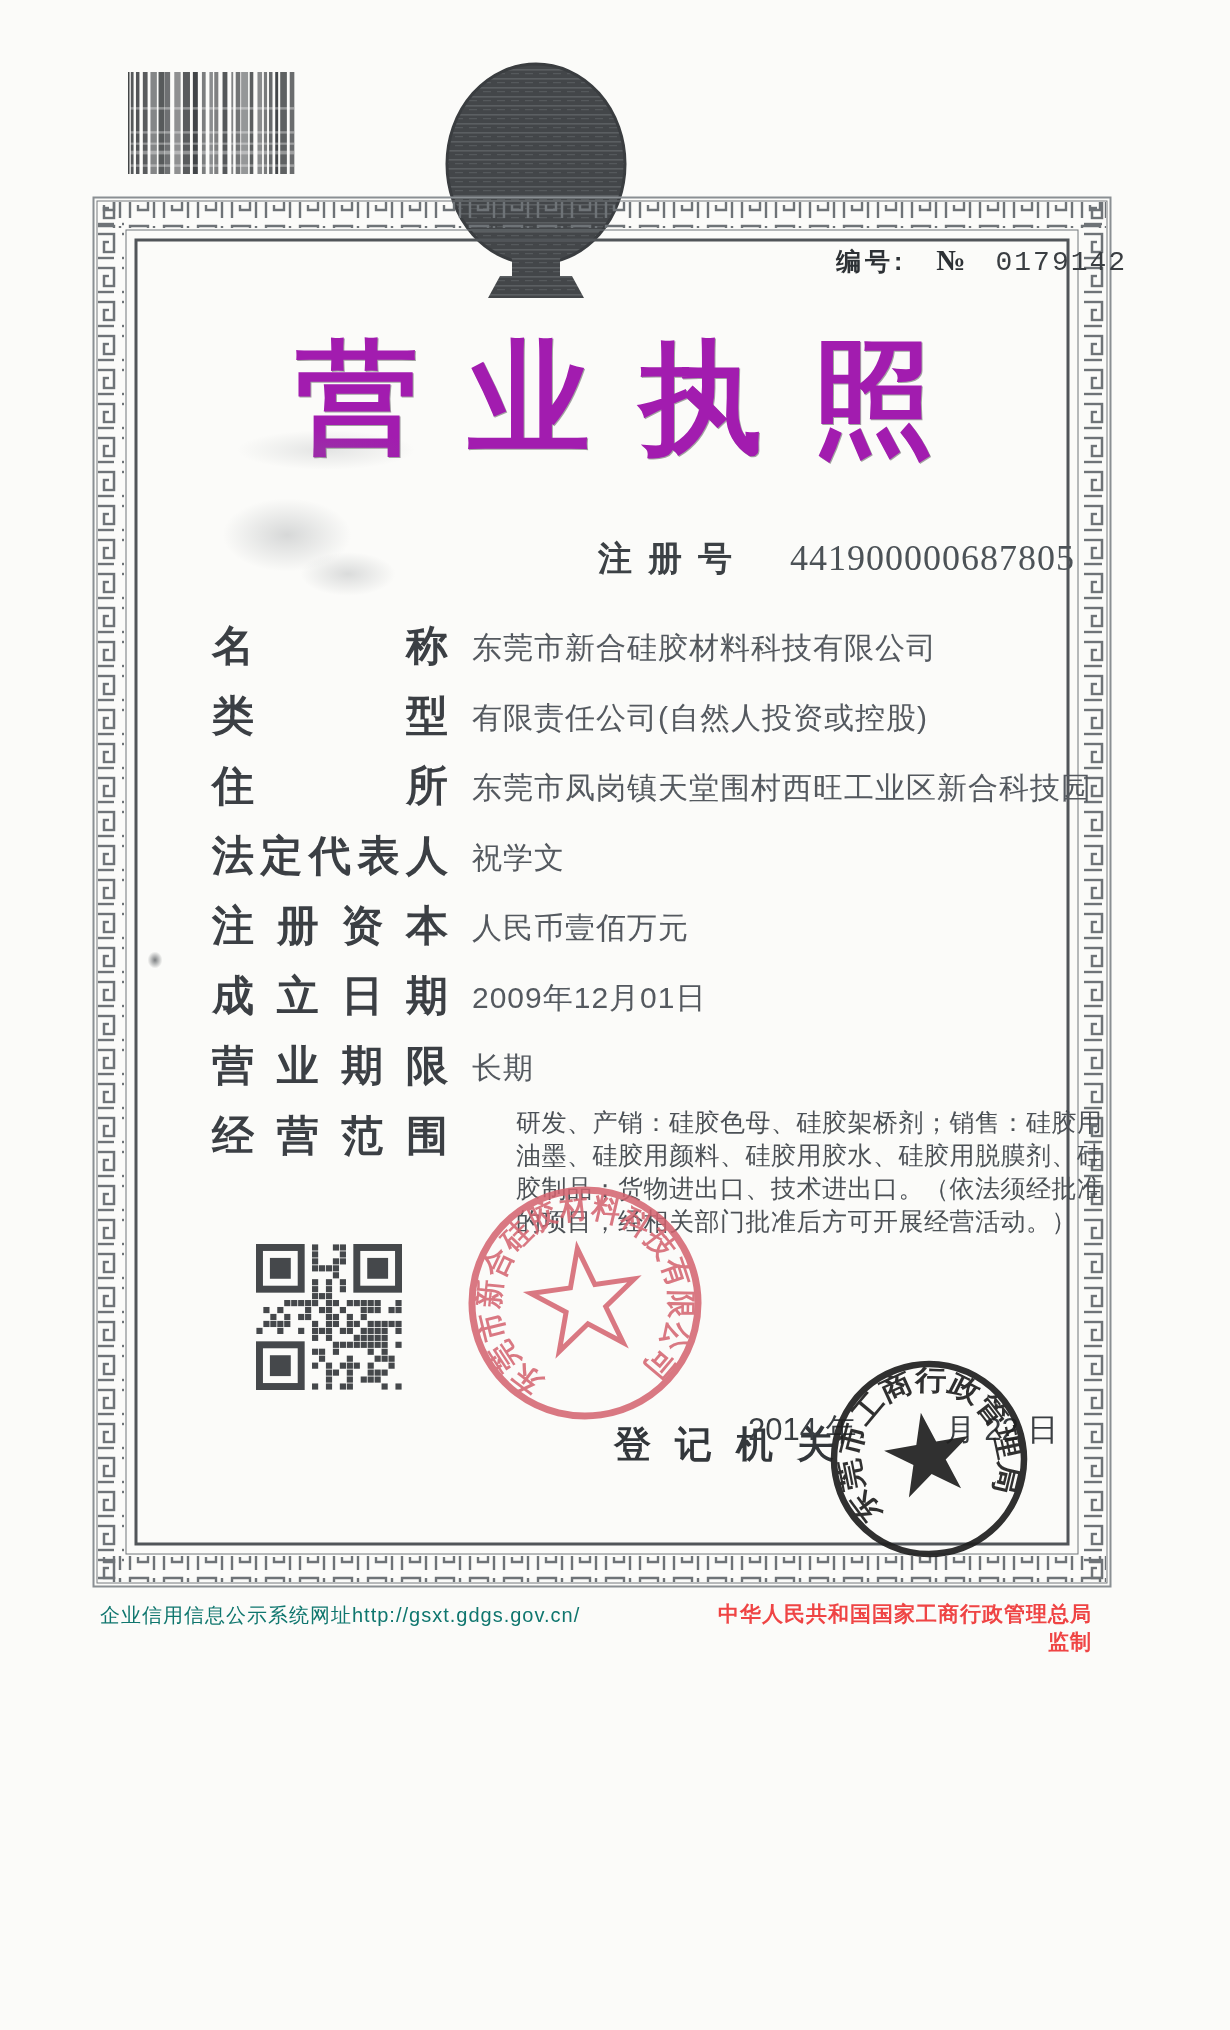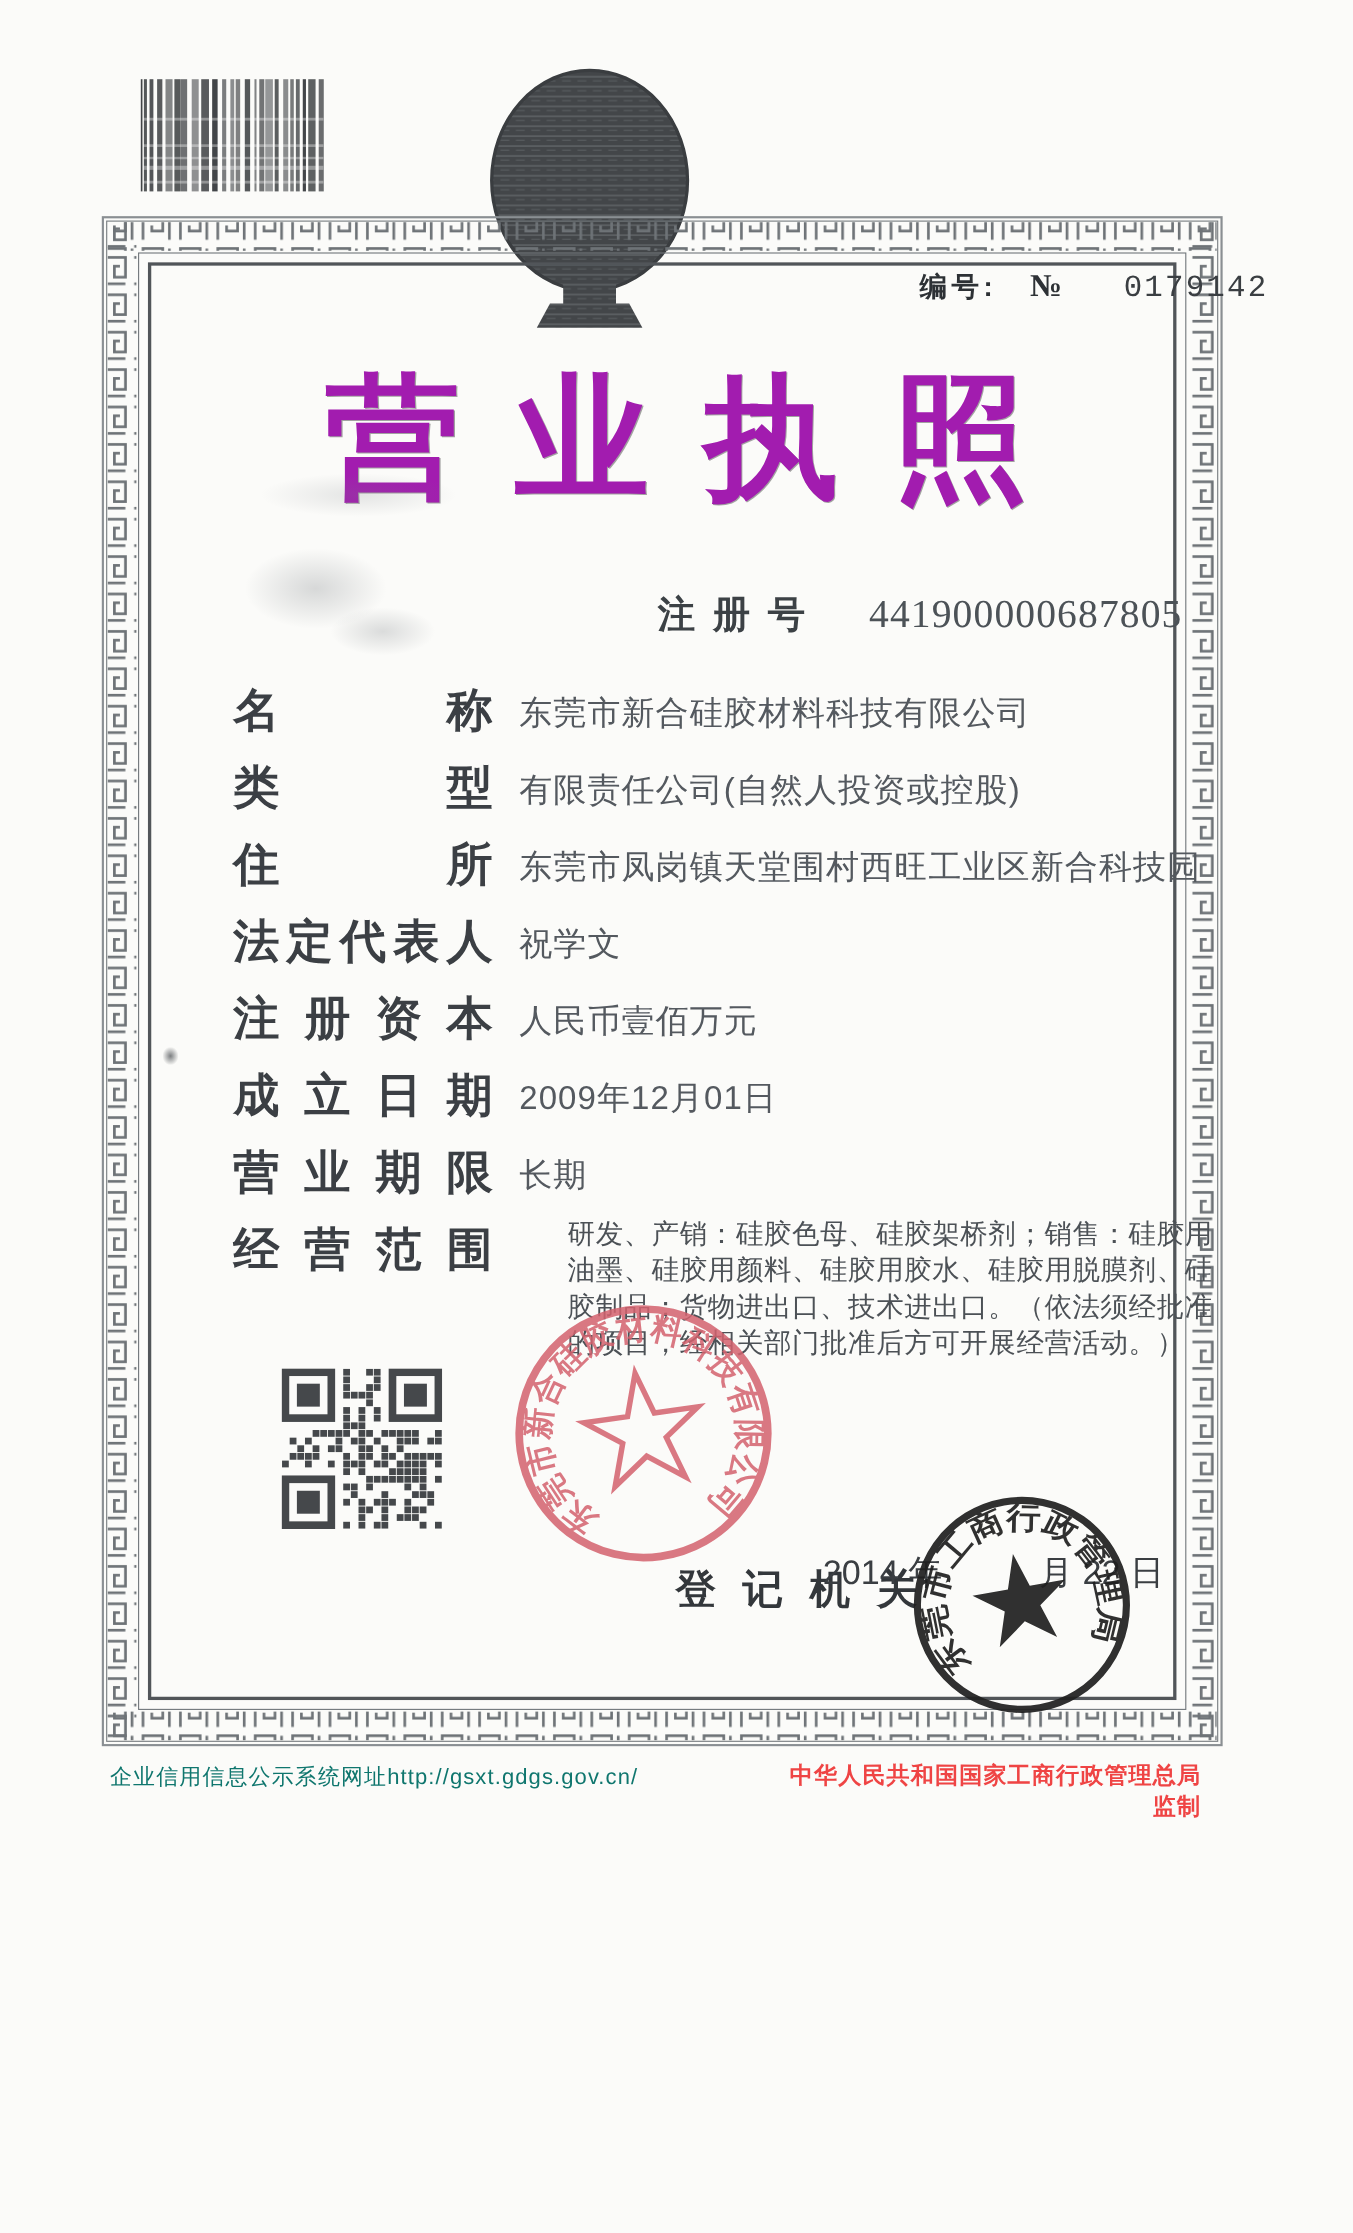--- a/index.html
+++ b/index.html
@@ -12,21 +12,21 @@
   .abs{position:absolute;}
   
   #barcode{left:126px;top:68px;width:176px;height:110px;}
   #emblem{left:438px;top:58px;width:196px;height:246px;}
   
   #frame{left:92px;top:196px;width:1020px;height:1392px;}
   
   .serial{left:836px;top:244px;display:flex;align-items:baseline;gap:30px;color:#2d3135;}
   .serial .lbl{font-size:25px;letter-spacing:4px;font-weight:600;}
   .serial .sym{font-size:29px;font-weight:800;font-family:"Liberation Serif",serif;}
-  .serial .num{font-size:28px;font-family:"Liberation Mono","DejaVu Sans Mono",monospace;letter-spacing:2px;color:#3a3e42;margin-left:26px;}
+  .serial .num{font-size:28px;font-family:"Liberation Mono","DejaVu Sans Mono",monospace;letter-spacing:2px;color:#3a3e42;}
   
   .title{left:0;top:318px;width:1230px;text-align:center;font-size:122px;font-weight:900;
          letter-spacing:50px;padding-left:50px;box-sizing:border-box;color:#a21caf;
          text-shadow:1px 1px 0 rgba(90,90,90,.55);}
   
   .regline{left:598px;top:536px;display:flex;align-items:baseline;gap:42px;}
   .regline .lbl{font-size:34px;font-weight:600;letter-spacing:16px;color:#3c4145;}
   .regline .num{font-size:36px;font-family:"Liberation Serif",serif;color:#4c5257;letter-spacing:1px;}
   
   .rows{left:212px;top:610px;width:860px;}

